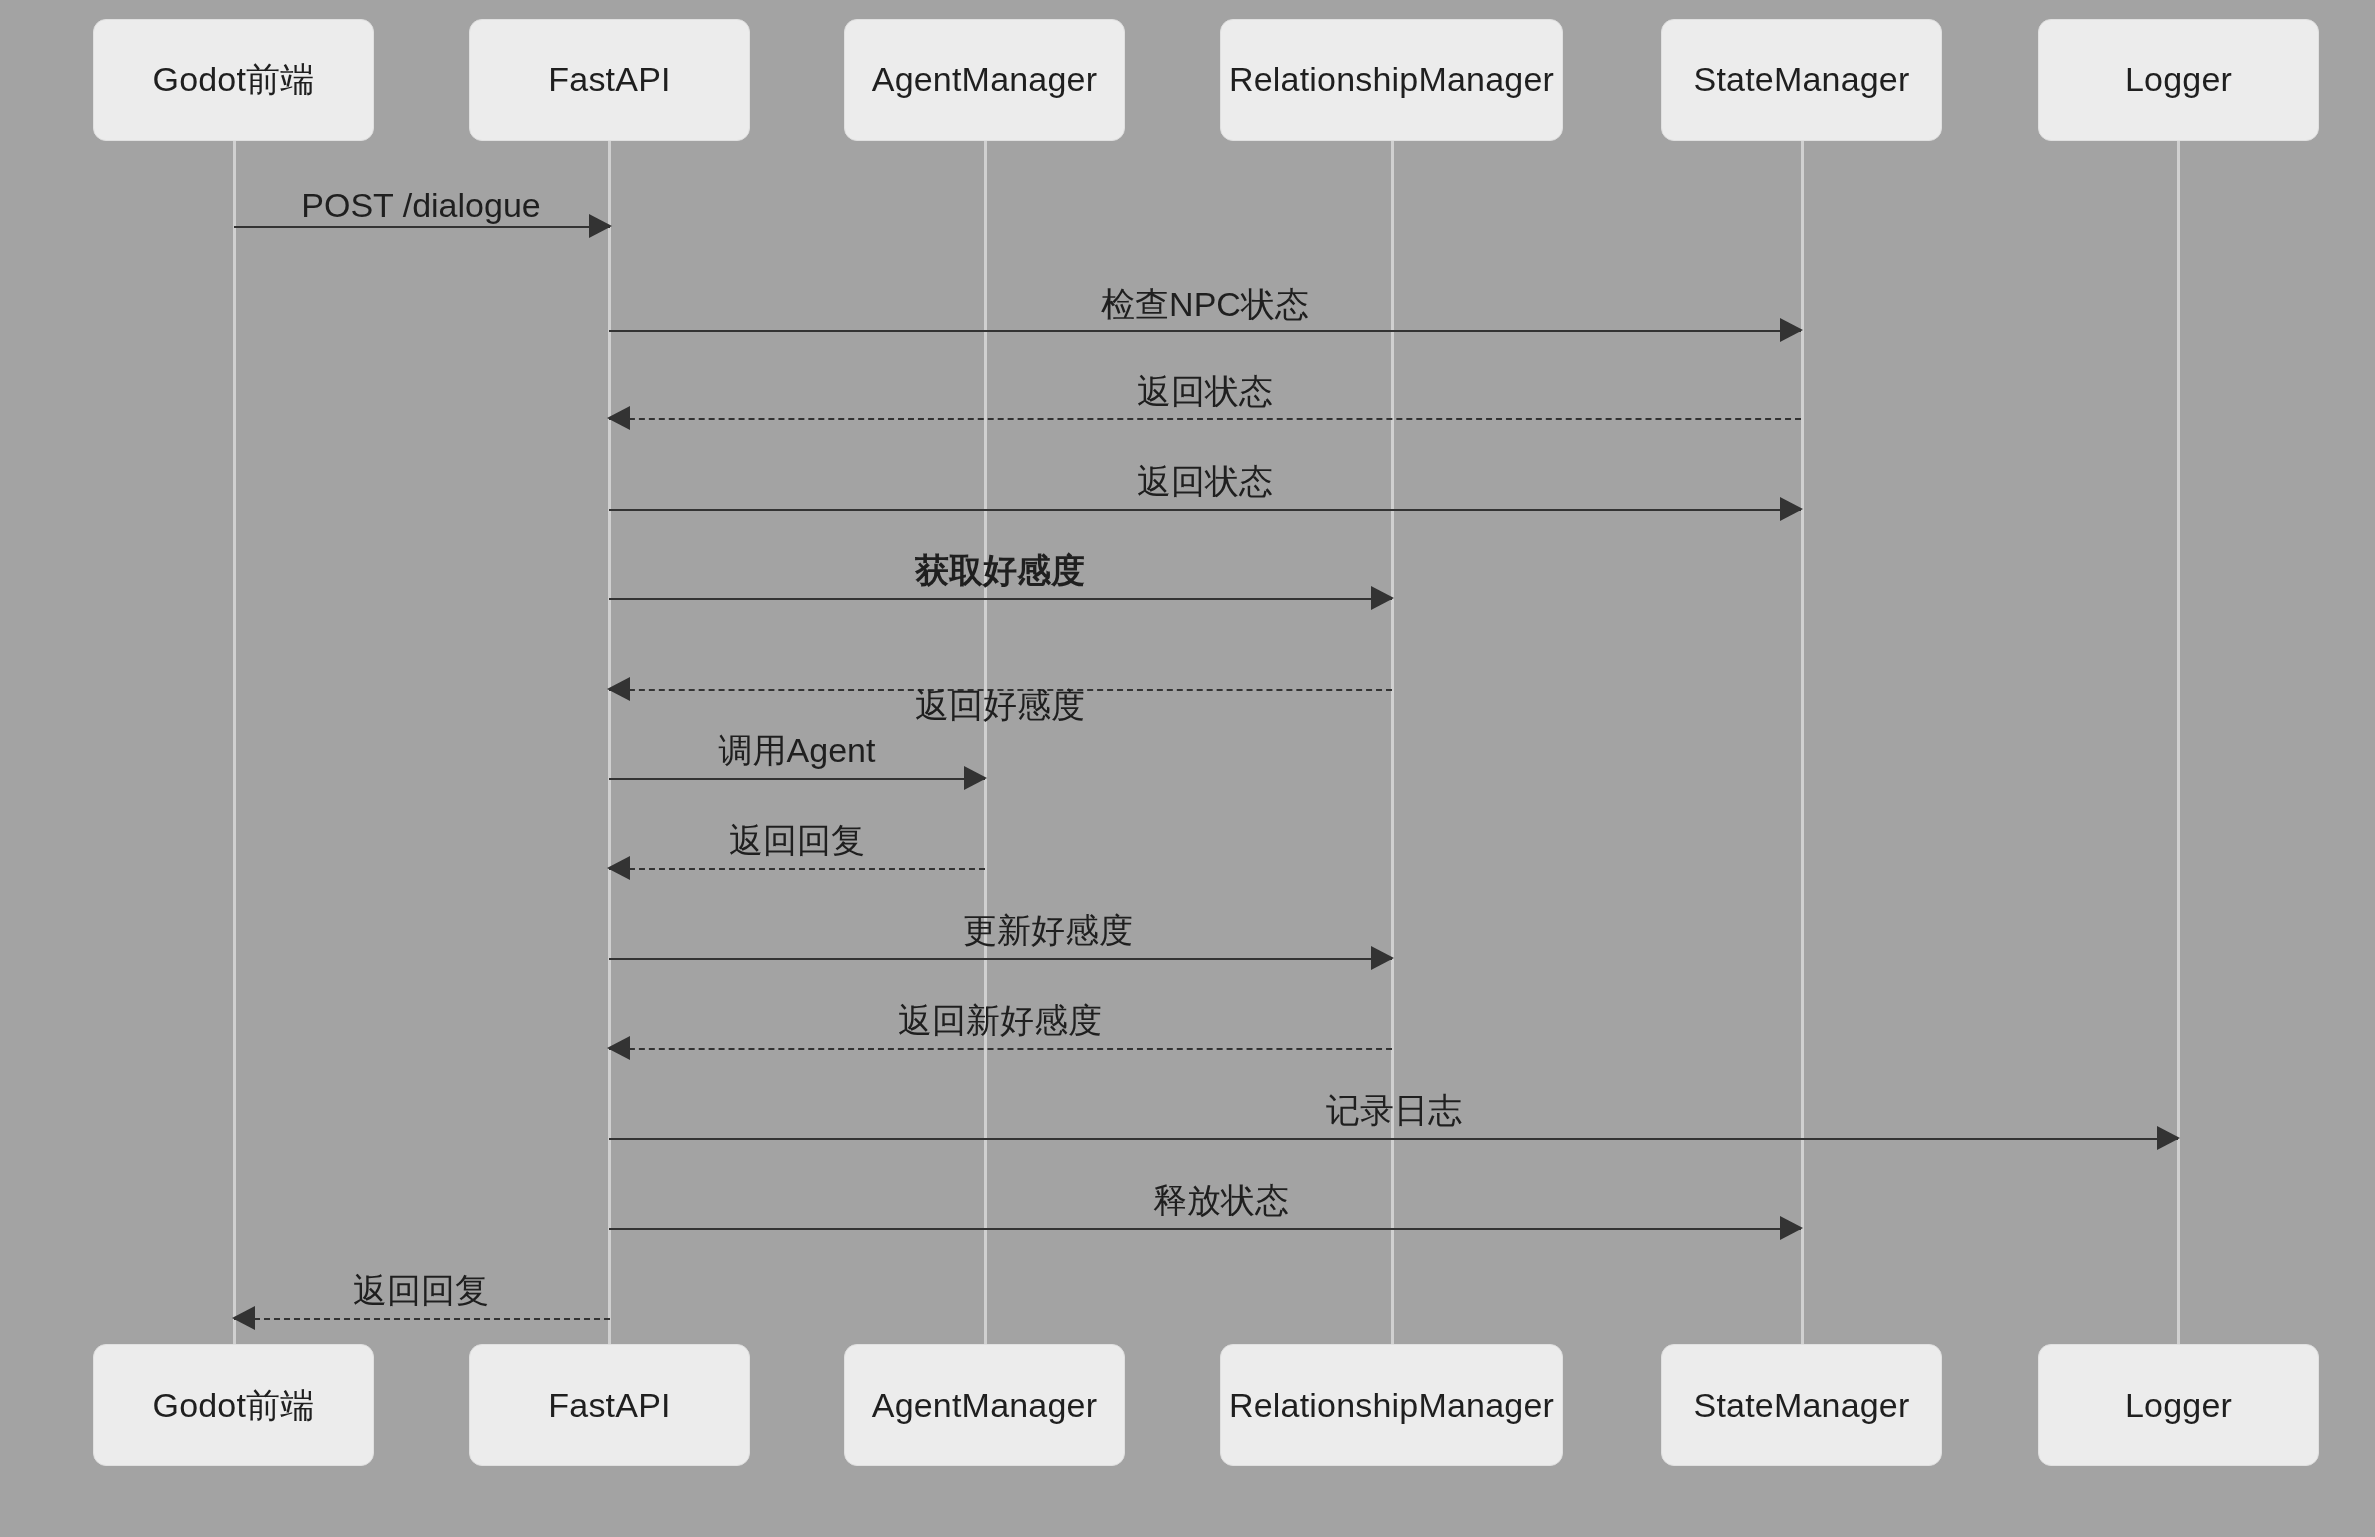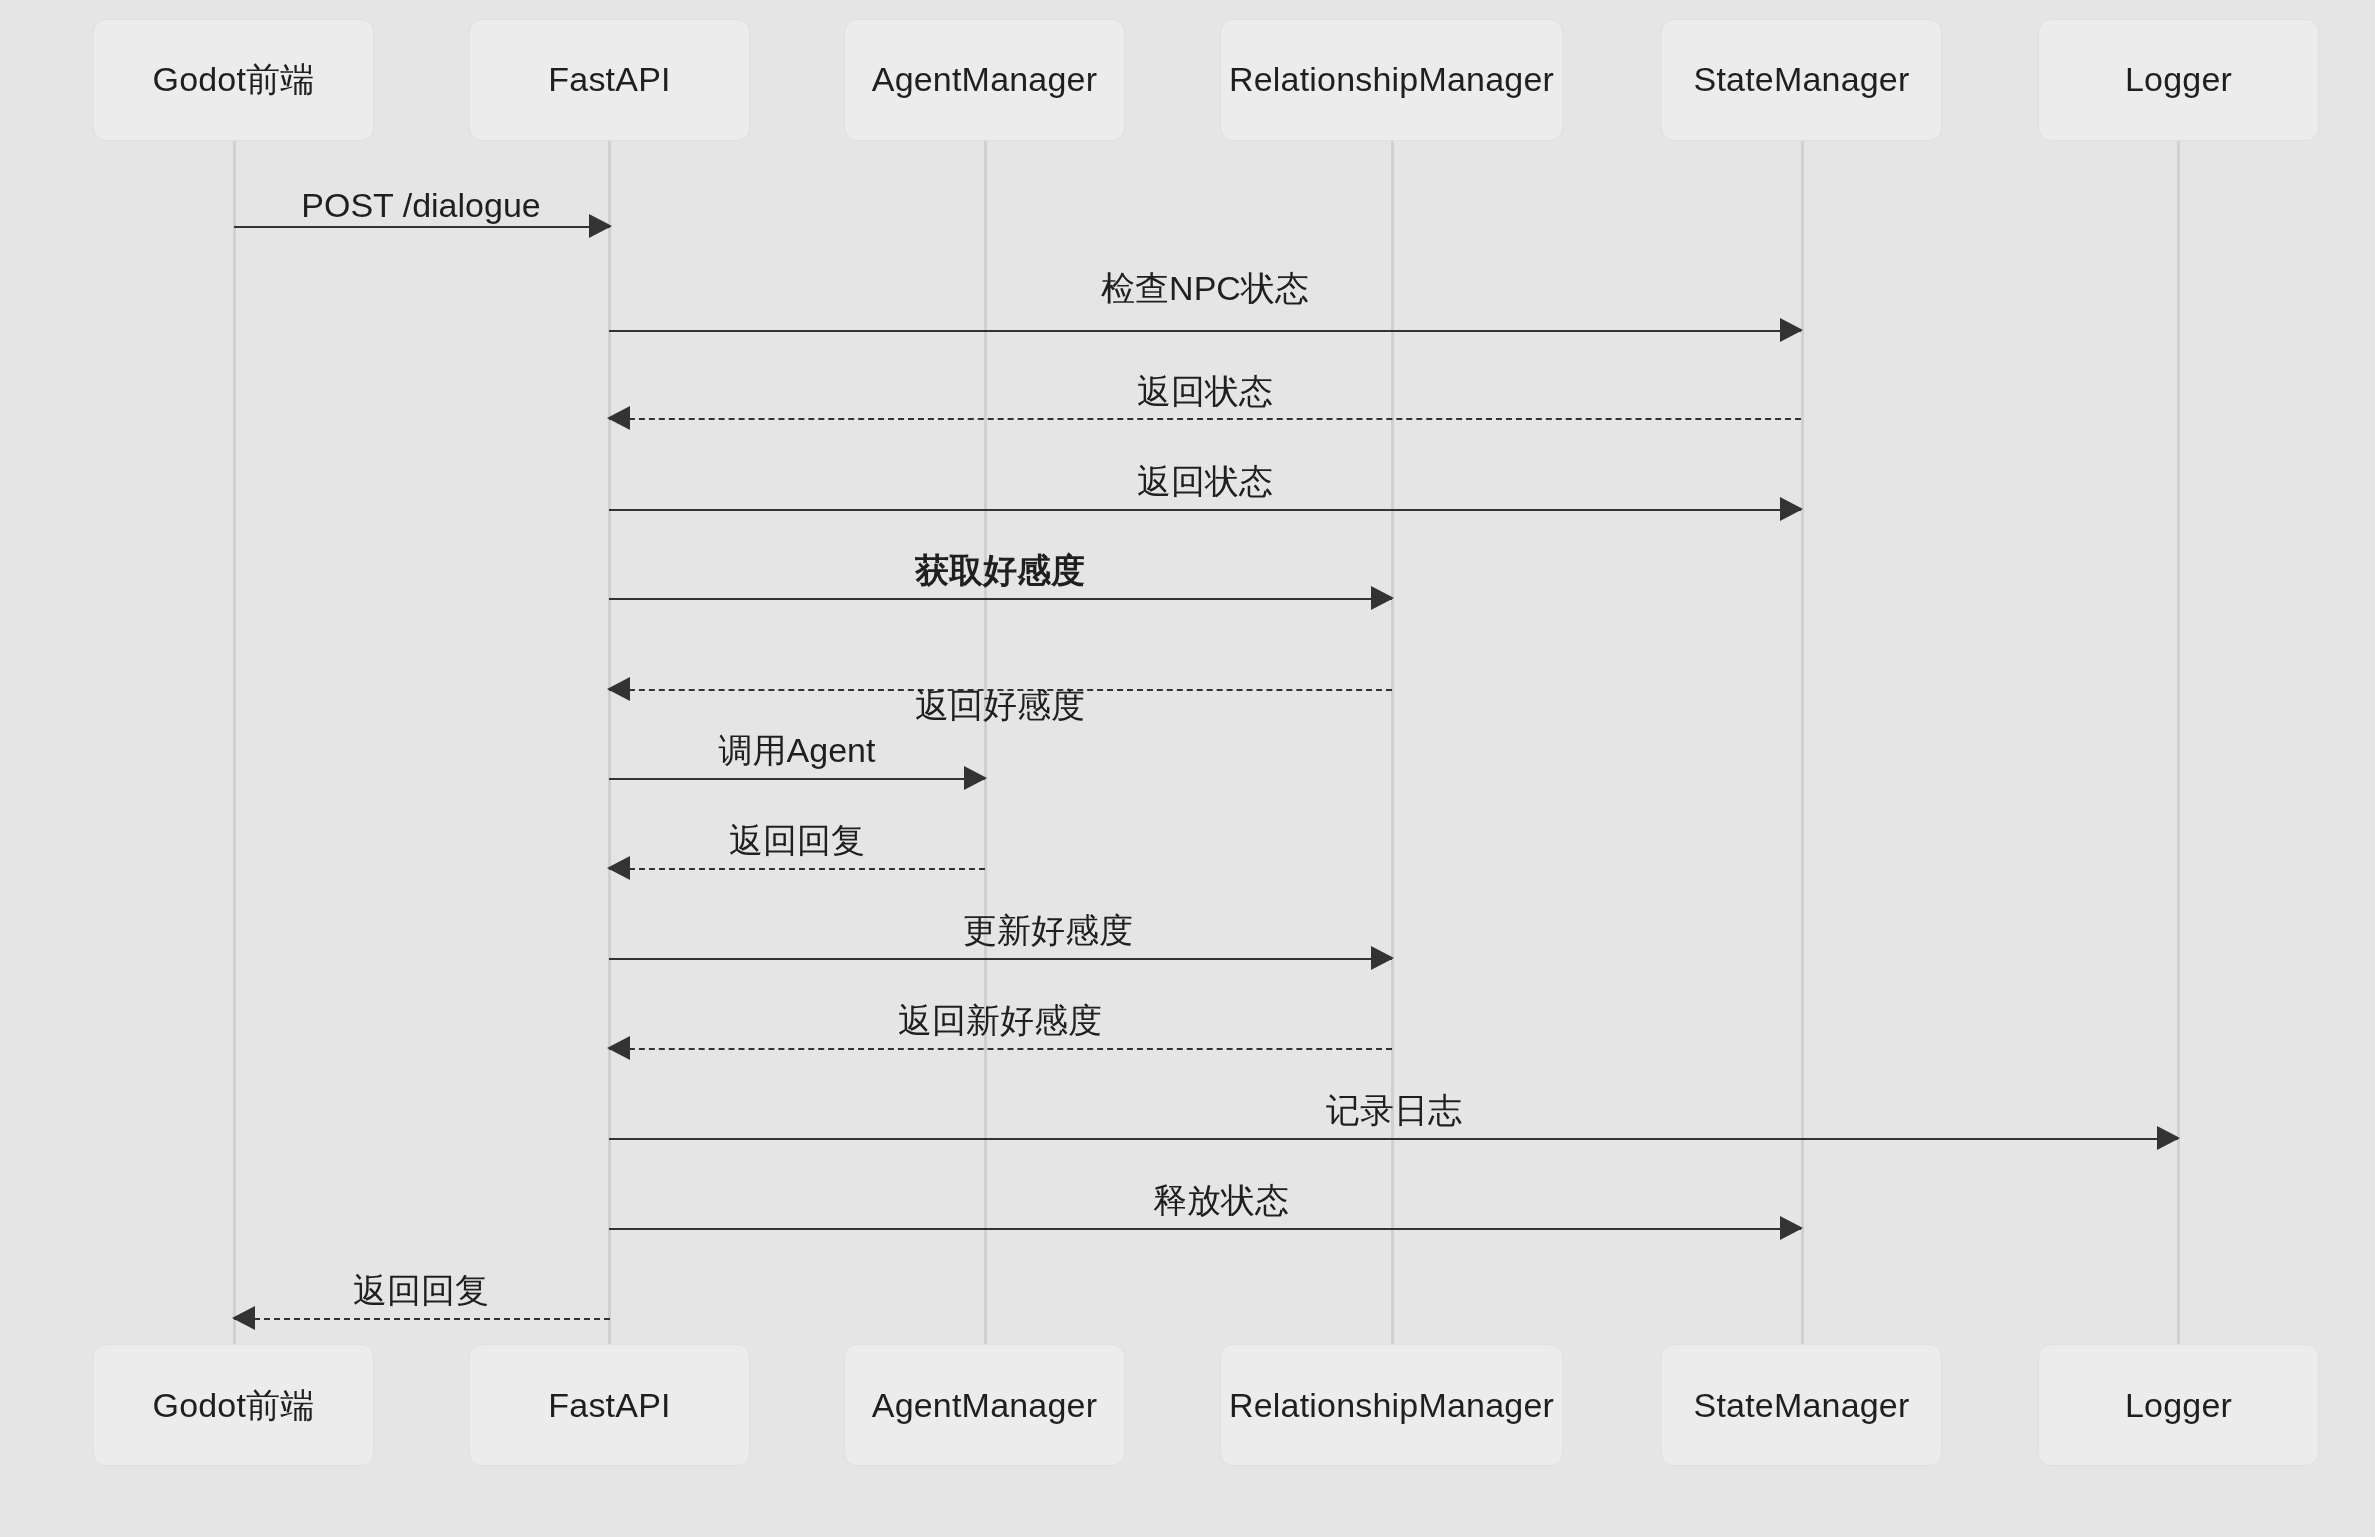--- a/index.html
+++ b/index.html
@@ -7,21 +7,21 @@
     padding: 0;
     background: #ffffff;
   }
   body {
     font-family: "Liberation Sans", "DejaVu Sans", sans-serif;
   }
   #canvas {
     position: relative;
     width: 2376px;
     height: 1538px;
-    background: #e5e5e5;
+    background: #a3a3a3;
     overflow: hidden;
   }
   .actor-box {
     position: absolute;
     box-sizing: border-box;
     background: #ececec;
     border: 0.9px solid #e0e0e0;
     border-radius: 13px;
     display: flex;
     align-items: center;
@@ -113,21 +113,21 @@
   <div id="messages">
       <div class="msg solid to-right" style="left: 234px; width: 376px; top: 226px;">
         <div class="line"></div>
         <div class="head"></div>
       </div>
       <div class="msg-label" style="left: 421px; top: 185px;">POST /dialogue</div>
       <div class="msg solid to-right" style="left: 609px; width: 1192px; top: 330px;">
         <div class="line"></div>
         <div class="head"></div>
       </div>
-      <div class="msg-label" style="left: 1205px; top: 268px;">检查NPC状态</div>
+      <div class="msg-label" style="left: 1205px; top: 284px;">检查NPC状态</div>
       <div class="msg dashed to-left" style="left: 609px; width: 1192px; top: 418px;">
         <div class="line"></div>
         <div class="head"></div>
       </div>
       <div class="msg-label" style="left: 1205px; top: 371px;">返回状态</div>
       <div class="msg solid to-right" style="left: 609px; width: 1192px; top: 509px;">
         <div class="line"></div>
         <div class="head"></div>
       </div>
       <div class="msg-label" style="left: 1205px; top: 461px;">返回状态</div>

